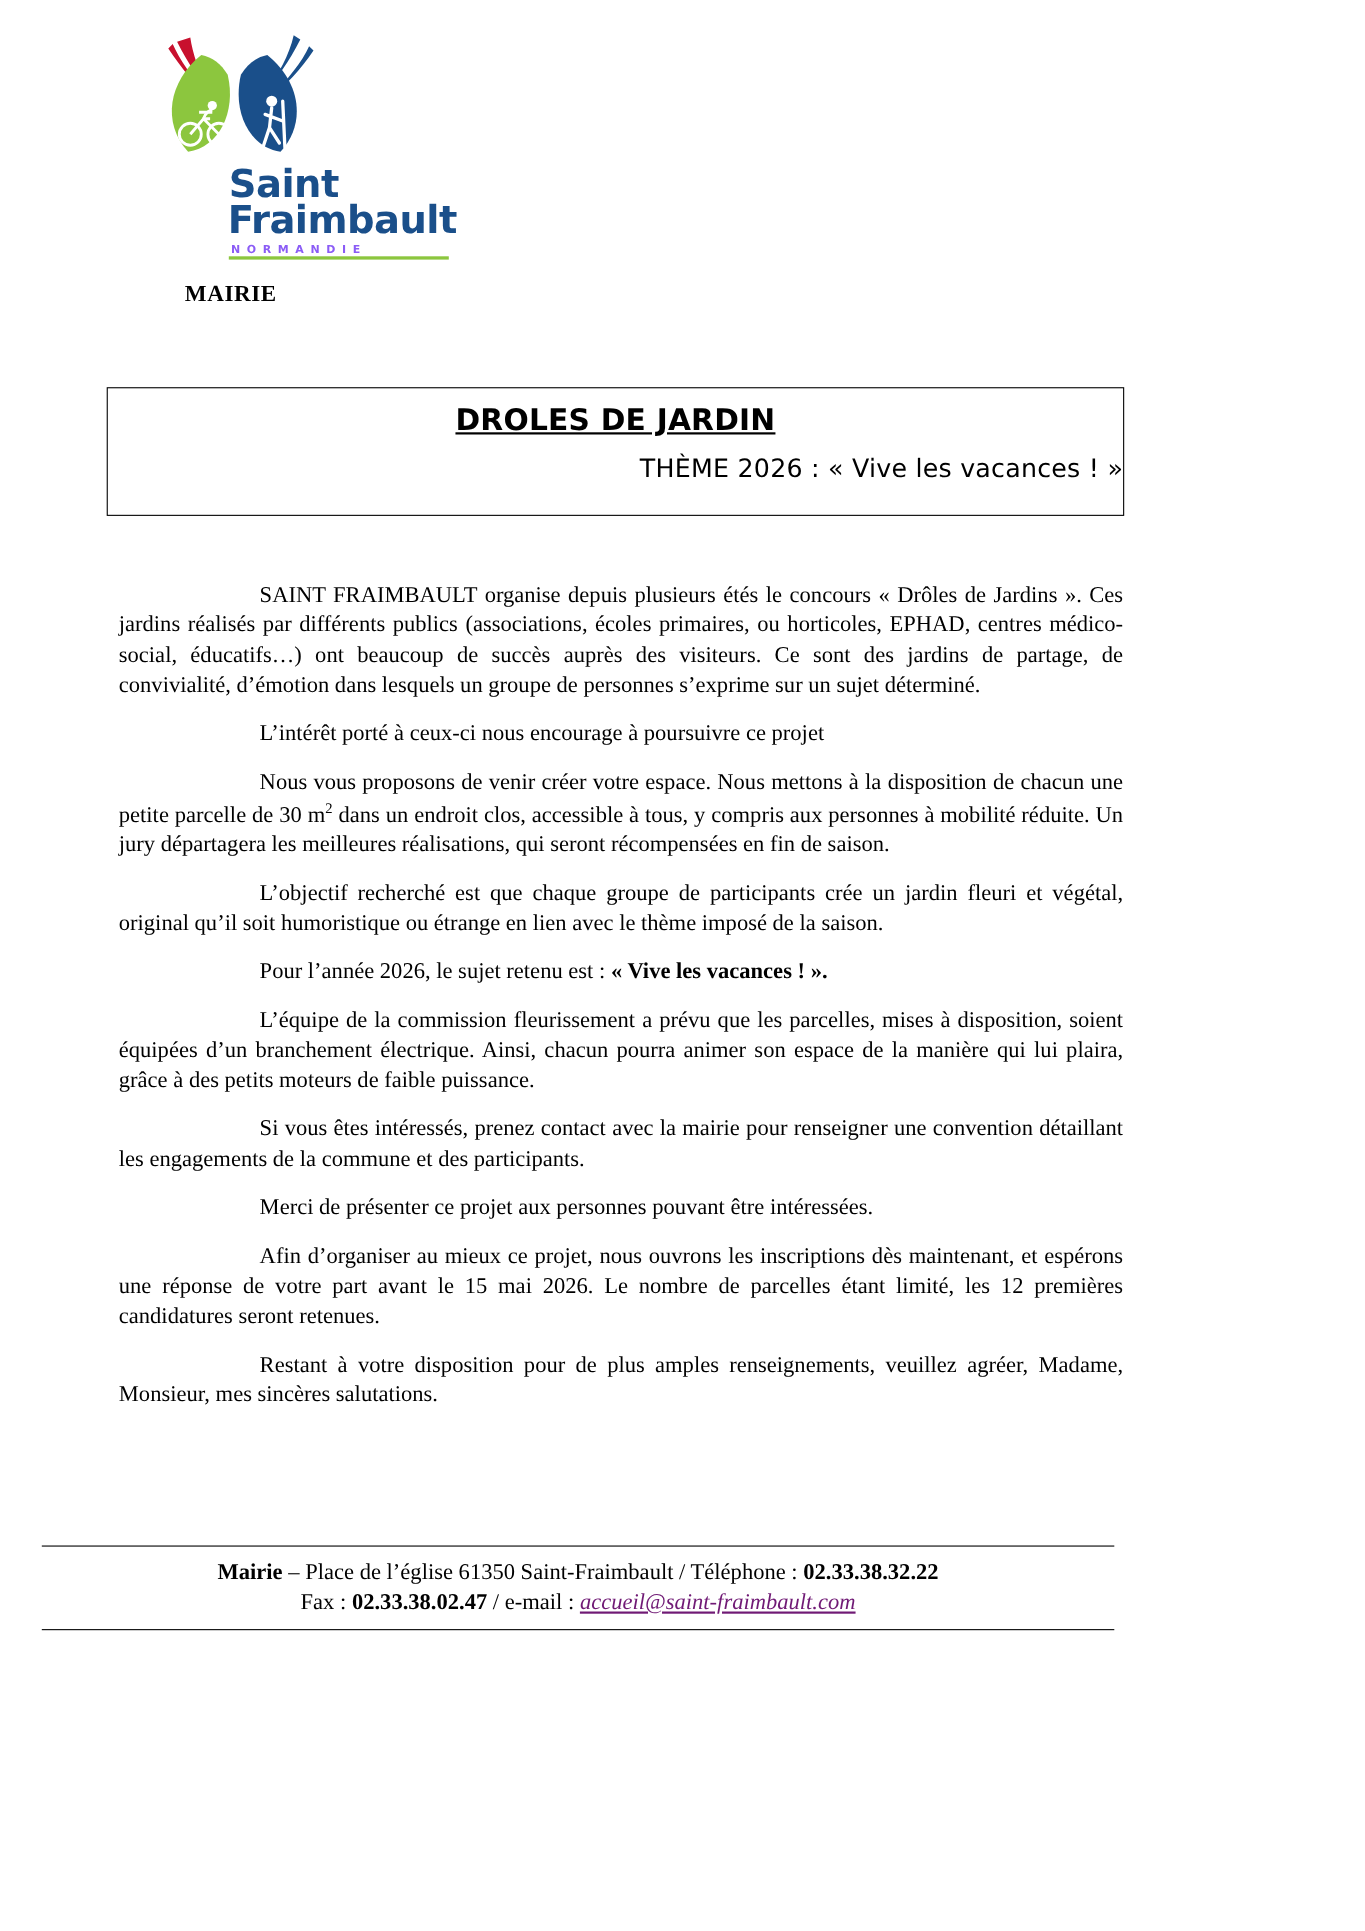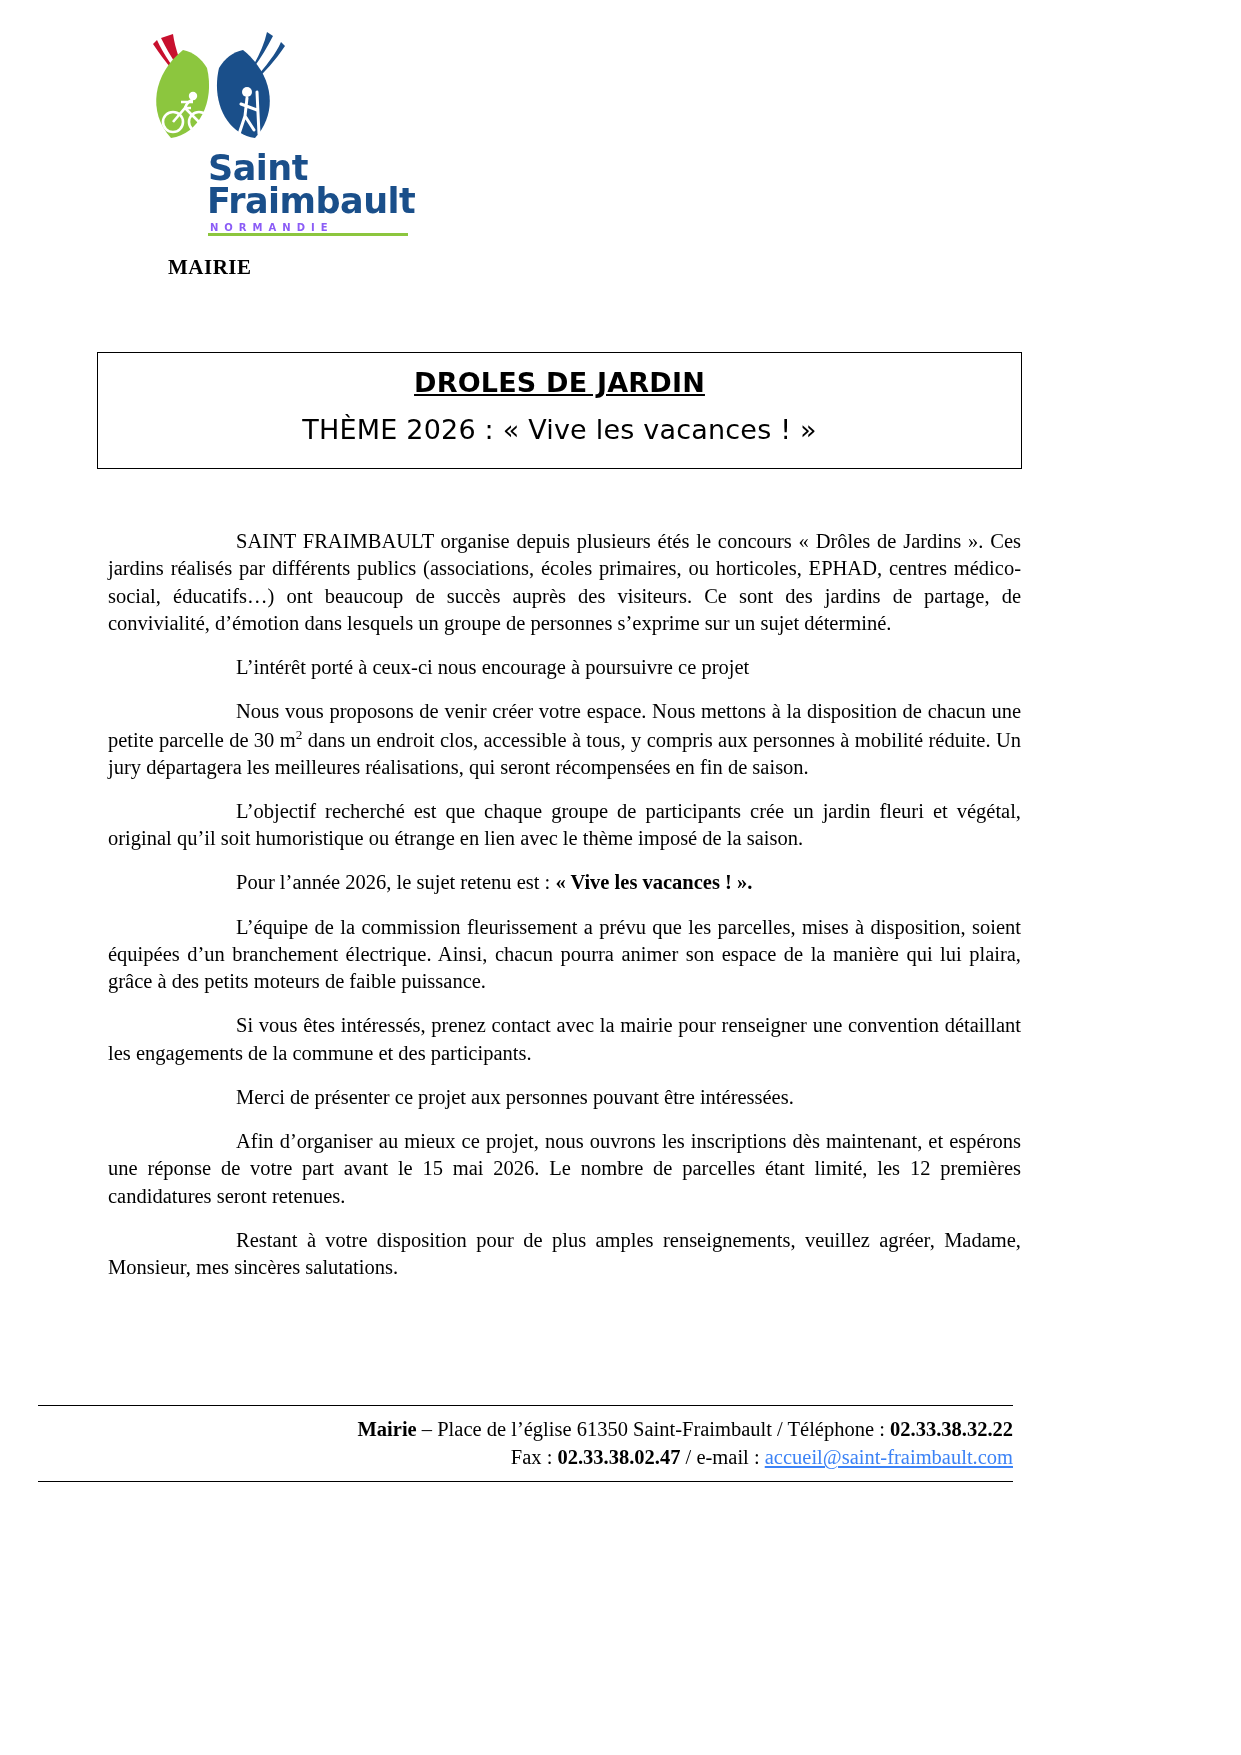--- a/index.html
+++ b/index.html
@@ -92,23 +92,24 @@
   }
   .title-main {
     margin-top: 14px;
     font-size: 27px;
     font-weight: bold;
     text-decoration: underline;
     letter-spacing: 0.2px;
   }
   .title-sub {
     margin-top: 16px;
-    font-size: 27px;
+    font-size: 23px;
     font-weight: normal;
     letter-spacing: 0.2px;
+    text-align: right;
   }
 
   
   .body-text {
     position: absolute;
     left: 108px;
     top: 528px;
     width: 913px;
     font-size: 20.5px;
     line-height: 1.33;
@@ -131,35 +132,36 @@
     line-height: 1.35;
   }
   .sign .name { margin-top: 30px; }
 
   
   .footer {
     position: absolute;
     left: 38px;
     top: 1405px;
     width: 975px;
-    text-align: right;
+    text-align: center;
     font-size: 20.5px;
     line-height: 1.38;
   }
   .footer .rule-top {
     border-top: 1px solid #000;
     margin-bottom: 9px;
   }
   .footer .rule-bot {
     border-top: 1px solid #000;
     margin-top: 9px;
   }
   .footer a {
-    color: #3b82f6;
+    color: #701a75;
     text-decoration: underline;
+    font-style: italic;
   }
 </style>
 </head>
 <body>
 
 <div class="page">
 
   <div class="logo-block">
     <div class="logo-mark">
       <svg width="210" height="120" viewBox="0 0 210 120" xmlns="http://www.w3.org/2000/svg" aria-hidden="true">

